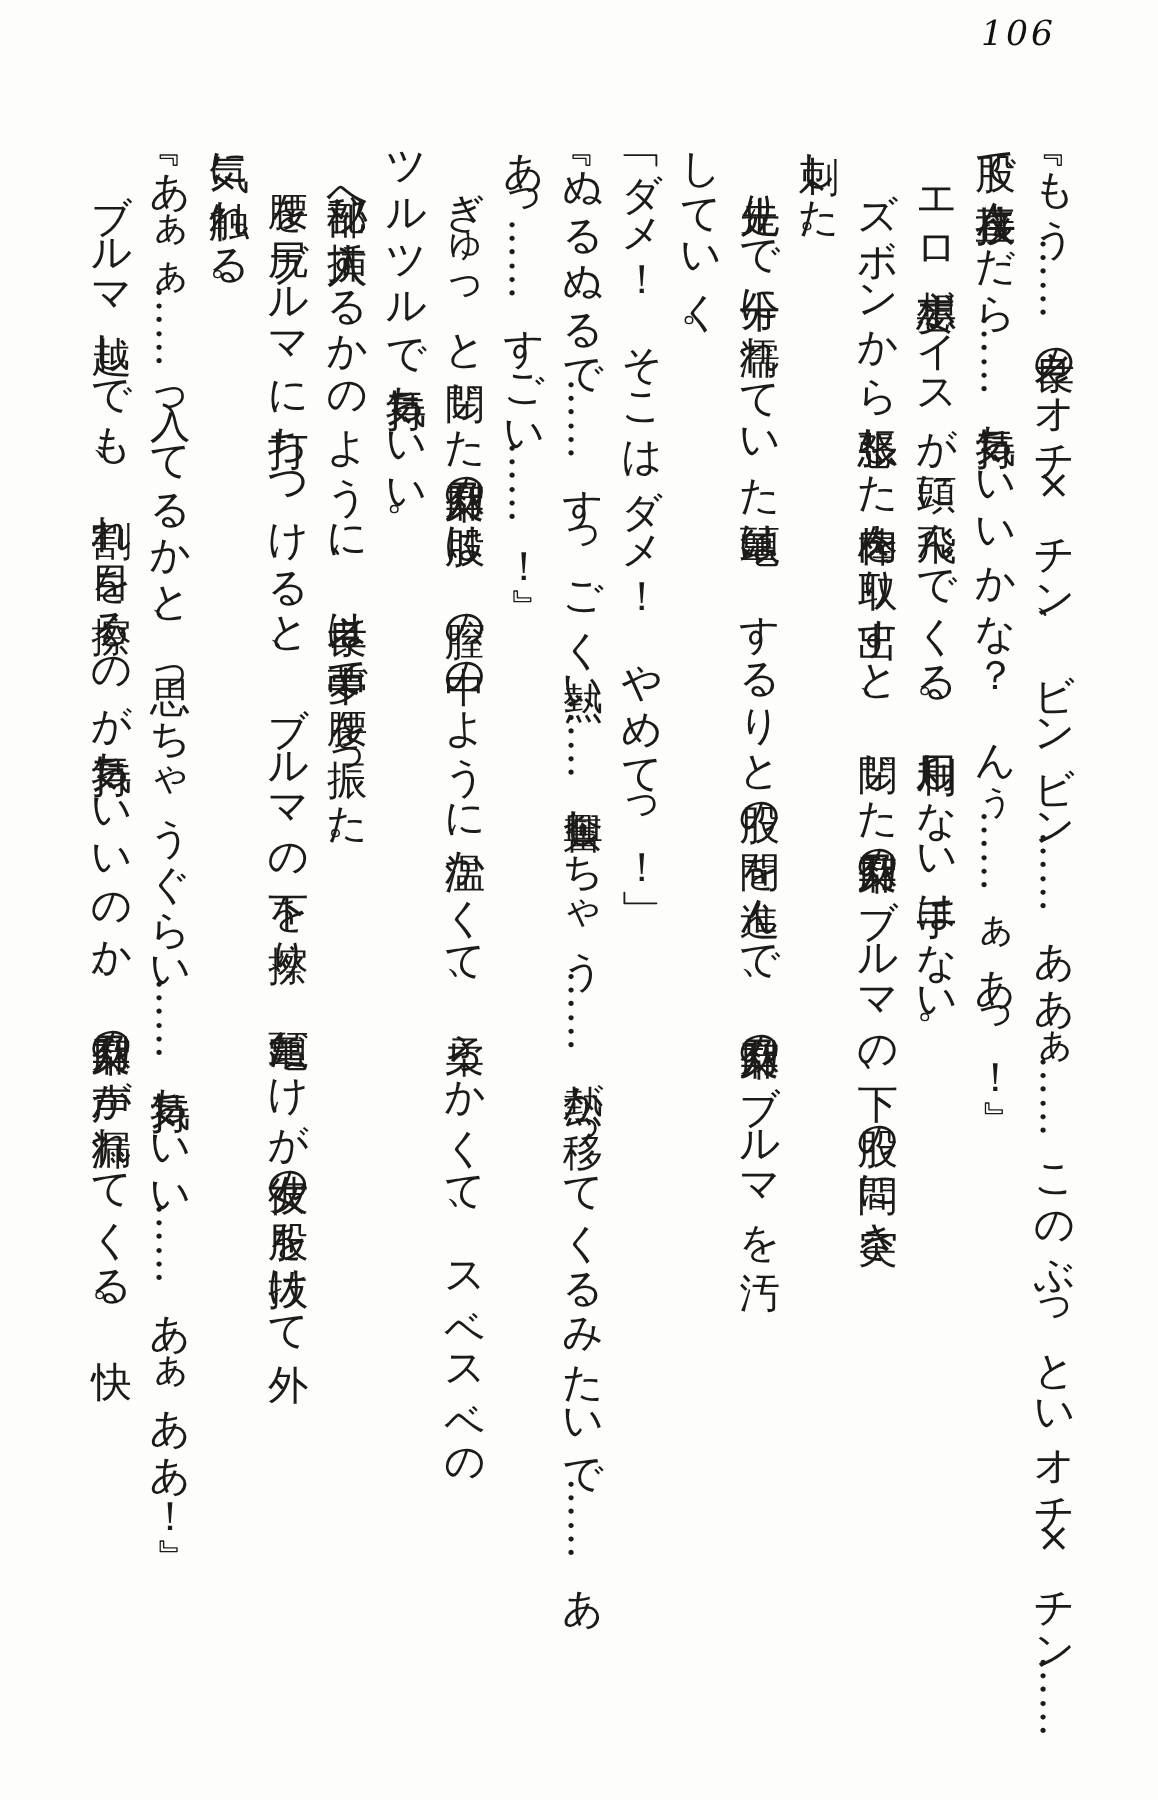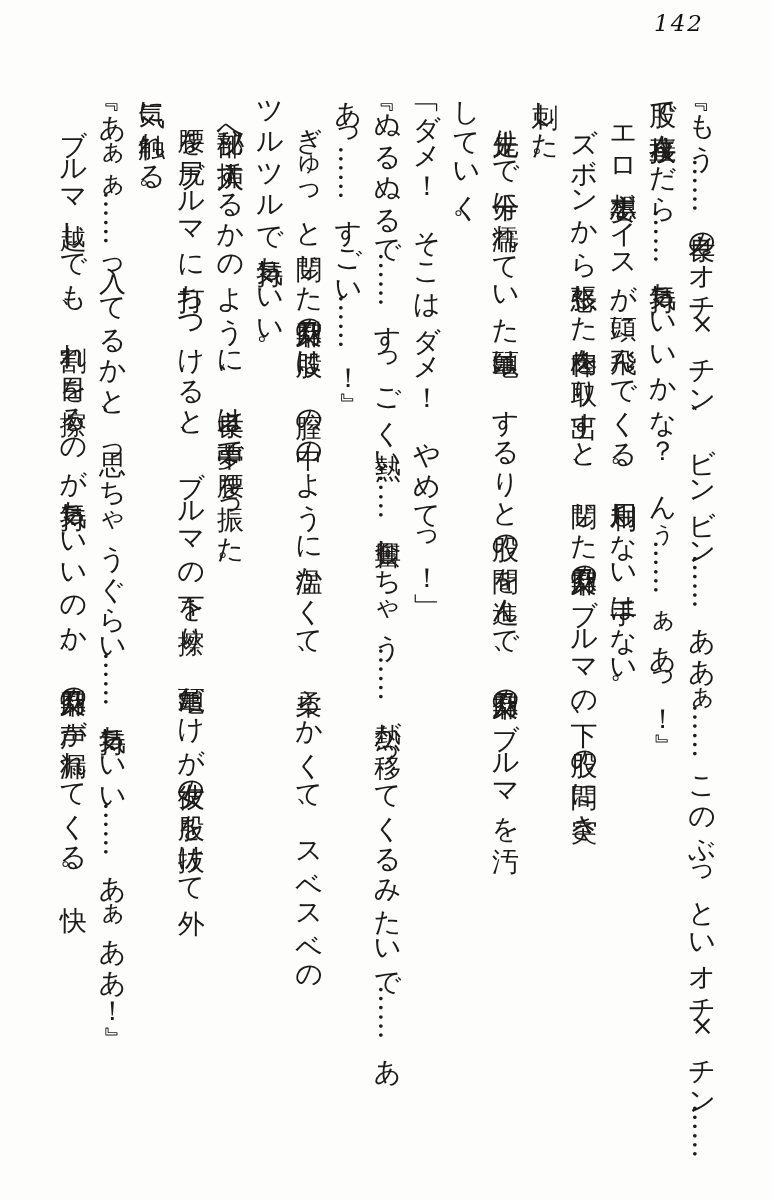--- a/index.html
+++ b/index.html
@@ -45,21 +45,21 @@
     padding: 0;
     white-space: nowrap;
   }
   .indent-n { text-indent: 27px; }   
   .indent-d { text-indent: 13px; }   
 </style>
 </head>
 <body>
 
 <div class="page" style="background: rgb(253, 253, 251); color: rgb(29, 27, 25);">
-  <div class="folio">142</div>
+  <div class="folio">106</div>
   <div class="text-block">
       <p class="line indent-d">『もう……良孝のオチ×チン、ビンビン……ああぁ……このぶっといオチ×チン……</p>
       <p class="line">股で直接挟んだら……気持ちいいかな？　んぅ……ぁあっ！』</p>
       <p class="line indent-n">エロ妄想ボイスが頭に飛んでくる。利用しない手はない。</p>
       <p class="line indent-n">ズボンから怒張した肉棒を取り出すと、閉じた麻梨乃のブルマの下、股の間に突き</p>
       <p class="line">刺した。</p>
       <p class="line indent-n">先走りで十分に濡れていた亀頭は、するりと股の間を進んで、麻梨乃のブルマを汚</p>
       <p class="line">していく。</p>
       <p class="line indent-d">「ダメ！　そこはダメ！　やめてっ！」</p>
       <p class="line indent-d">『ぬるぬるで……すっごく熱い……興奮しちゃう……熱が移ってくるみたいで……あ</p>

